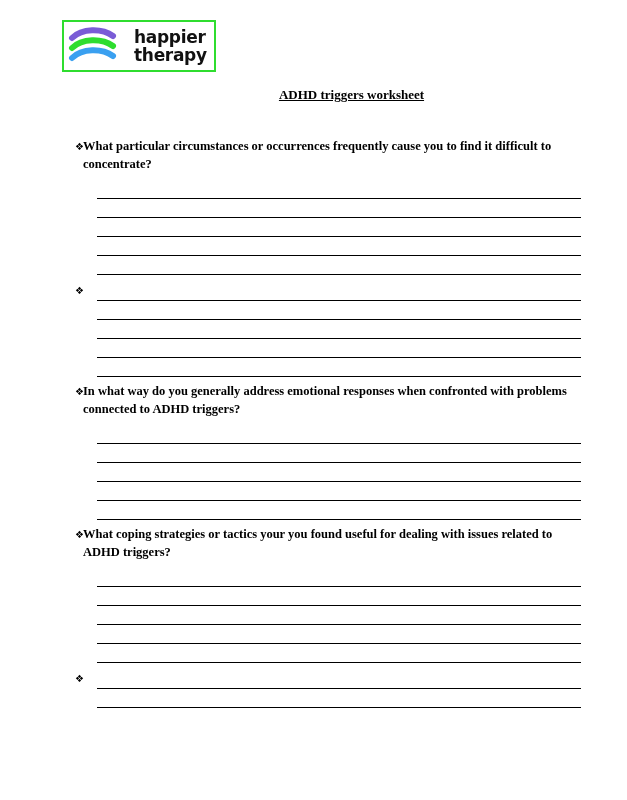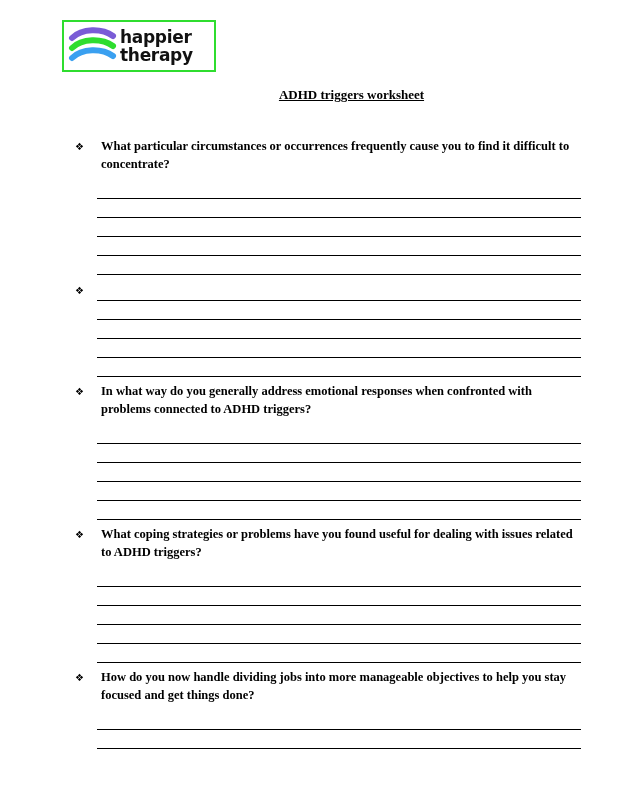--- a/index.html
+++ b/index.html
@@ -44,21 +44,21 @@
     flex: none;
     position: relative;
   }
   .logo-text {
     font-family: "DejaVu Sans", sans-serif;
     font-weight: bold;
     font-size: 17px;
     line-height: 18px;
     color: #111111;
     letter-spacing: -0.3px;
-    margin-left: 2px;
+    margin-left: 16px;
   }
   .logo-text .l2 { display: block; }
 
   
   .doc-title {
     position: absolute;
     left: 0;
     top: 87px;
     width: 627px;
     text-align: center;
@@ -83,21 +83,21 @@
     margin-bottom: 6px;
   }
   .bullet {
     position: absolute;
     left: 75px;
     top: 2px;
     font-size: 10px;
     line-height: 14px;
   }
   .qtext {
-    margin-left: 26px;
+    margin-left: 8px;
     font-family: "Liberation Serif", serif;
     font-weight: bold;
     font-size: 12.5px;
     line-height: 17.5px;
     text-align: left;
   }
   .lines {
     margin-top: 7px;
     margin-left: 22px;
     margin-right: 0;
@@ -169,33 +169,32 @@
         <div class="rule"></div>
         <div class="rule"></div>
         <div class="rule"></div>
         <div class="rule"></div>
         <div class="rule"></div>
       </div>
     </div>
 
     <div class="qblock">
       <span class="bullet">❖</span>
-      <div class="qtext">What coping strategies or problems have you found useful for dealing with issues related to ADHD triggers?</div>
-      <div class="lines">
-        <div class="rule"></div>
-        <div class="rule"></div>
-        <div class="rule"></div>
-        <div class="rule"></div>
-        <div class="rule"></div>
-      </div>
-    </div>
-
-    <div class="qblock">
-      <span class="bullet">❖</span>
-      <div class="qtext"> How do you now handle dividing jobs into more manageable objectives to help you stay focused and get things done?</div>
+      <div class="qtext">What coping strategies or tactics your you found useful for dealing with issues related to ADHD triggers?</div>
+      <div class="lines">
+        <div class="rule"></div>
+        <div class="rule"></div>
+        <div class="rule"></div>
+        <div class="rule"></div>
+        <div class="rule"></div>
+      </div>
+    </div>
+
+    <div class="qblock">
+      <span class="bullet">❖</span>
       <div class="lines">
         <div class="rule"></div>
         <div class="rule"></div>
       </div>
     </div>
 
   </div>
 
 
 </div>

